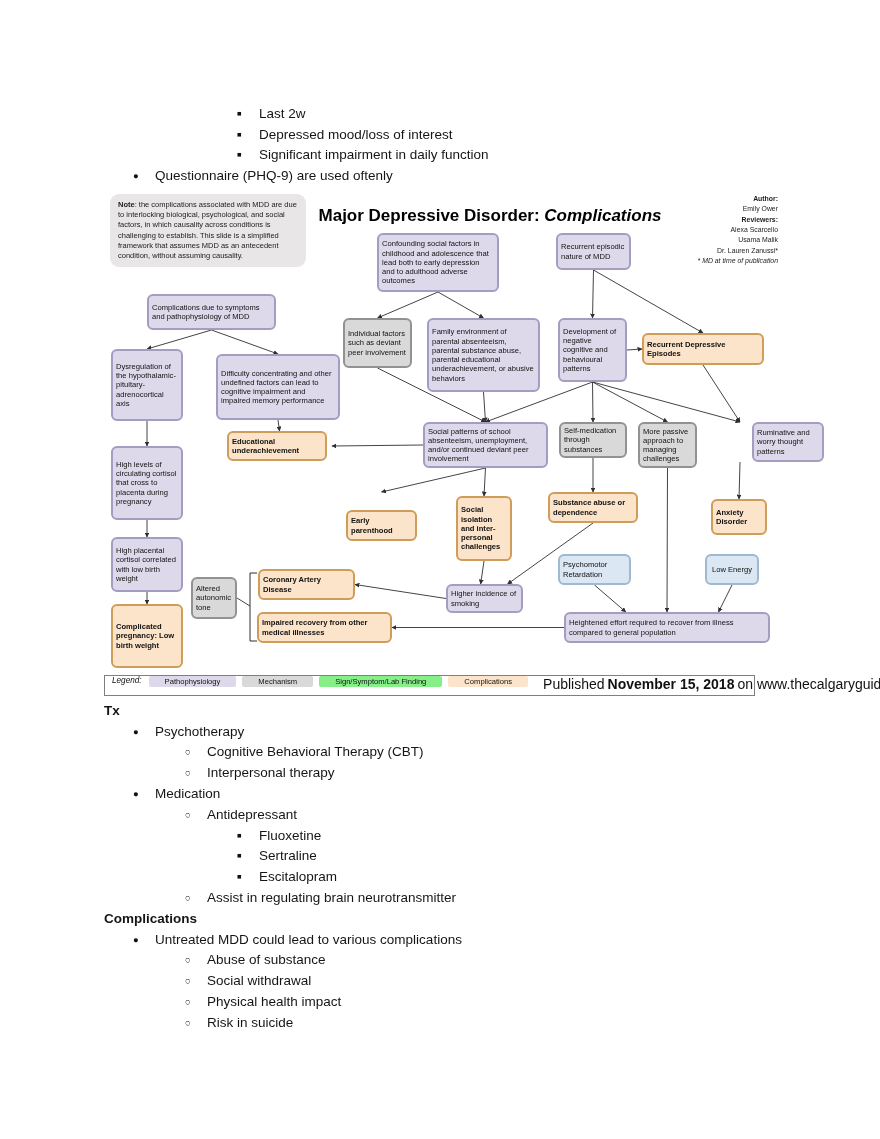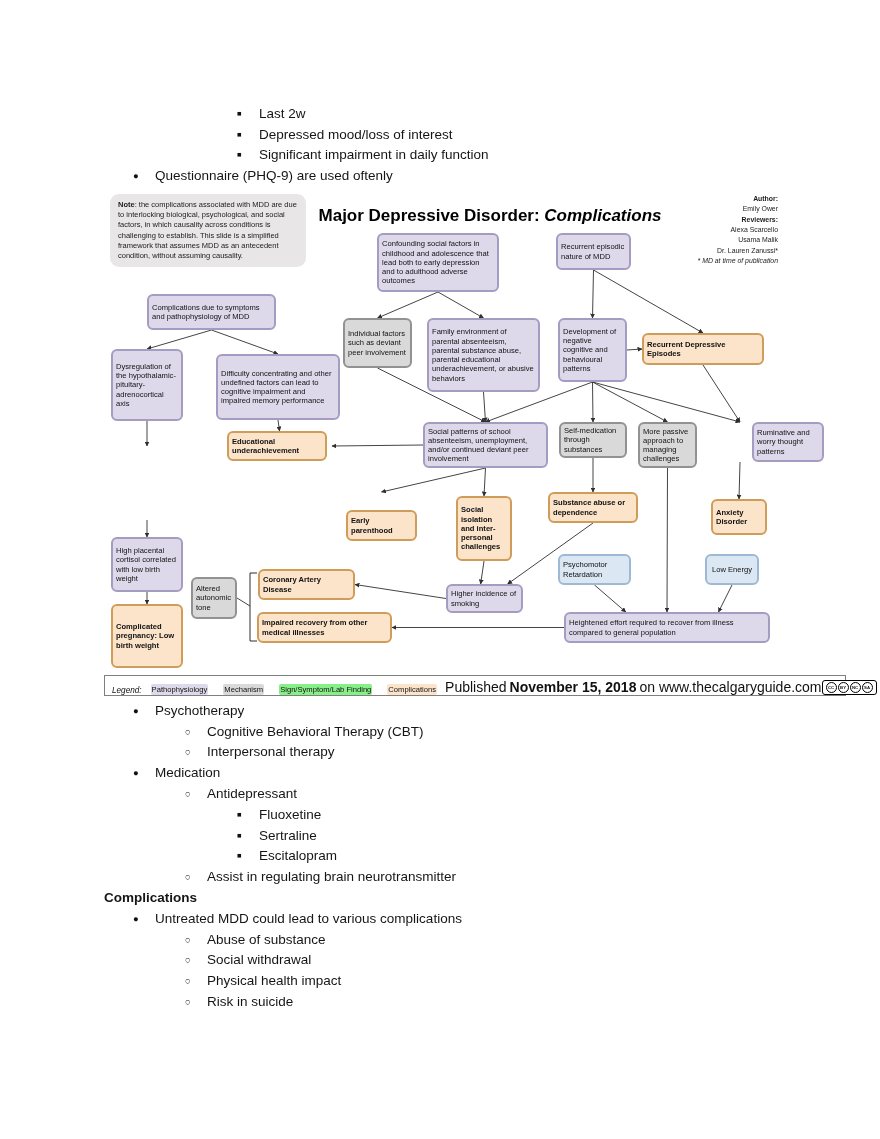--- a/index.html
+++ b/index.html
@@ -29,25 +29,25 @@
   #credits .b{font-weight:bold;}
   #credits .i{font-style:italic;}
   .node{position:absolute;display:flex;align-items:center;justify-content:center;text-align:left;
     font-size:7.6px;line-height:1.22;border-radius:6px;border:2px solid #1d4ed8;padding:2px 3px;
     box-sizing:border-box;color:#111;}
   .node.pathophysiology{background:#ded9ea;border-color:#a59cc2;}
   .node.mechanism{background:#d9d9d9;border-color:#929292;}
   .node.sign{background:#dbe7f3;border-color:#9db9d3;}
   .node.complication{background:#fce4cb;border-color:#d09c59;font-weight:bold;}
   
-  #legend{position:absolute;left:0;top:485px;width:742px;height:21px;border:1px solid #7f7f7f;
-    box-sizing:border-box;display:flex;align-items:flex-end;padding:0 7px;font-size:8.2px;background:#fff;color:#111;}
+  #legend{position:absolute;left:0;top:485px;width:651px;height:21px;border:1px solid #7f7f7f;
+    box-sizing:border-box;display:flex;align-items:flex-start;gap:7px;padding:0 7px;font-size:8.2px;background:#fff;color:#111;}
   #legend .legend-label{font-style:italic;}
   #legend-chips{display:inline-flex;gap:6px;align-items:center;}
-  .chip{padding:1px 1px;border-radius:2px;font-size:7.6px;white-space:nowrap;margin-left:9px;}
+  .chip{padding:1px 16px;border-radius:2px;font-size:7.6px;white-space:nowrap;}
   .chip.pathophysiology{background:#ded9ea;}
   .chip.mechanism{background:#d9d9d9;}
   .chip.legend_sign{background:#87ef87;}
   .chip.complication{background:#fce4cb;}
   #published{margin-left:8px;display:inline-flex;gap:3px;white-space:nowrap;font-size:14px;}
   #published .date{font-weight:bold;}
   #cc-badge{margin-left:auto;display:inline-flex;align-items:center;gap:1px;border:1.3px solid #000;
     border-radius:3px;padding:1px 3px;background:#fff;}
   .cc-circle{width:9px;height:9px;border:1px solid #000;border-radius:50%;font-size:4.3px;
     display:flex;align-items:center;justify-content:center;font-weight:bold;text-transform:uppercase;}
@@ -160,36 +160,40 @@
     <div class="node pathophysiology" style="left: 323px; top: 128px; width: 113px; min-height: 74px;">Family environment of parental absenteeism, parental substance abuse, parental educational underachievement, or abusive behaviors</div>
     <div class="node pathophysiology" style="left: 454px; top: 128px; width: 69px; min-height: 64px;">Development of negative cognitive and behavioural patterns</div>
     <div class="node complication" style="left: 538px; top: 143px; width: 122px; min-height: 32px;">Recurrent Depressive Episodes</div>
     <div class="node pathophysiology" style="left: 7px; top: 159px; width: 72px; min-height: 72px;">Dysregulation of the hypothalamic-pituitary-adrenocortical axis</div>
     <div class="node pathophysiology" style="left: 112px; top: 164px; width: 124px; min-height: 66px;">Difficulty concentrating and other undefined factors can lead to cognitive impairment and impaired memory performance</div>
     <div class="node complication" style="left: 123px; top: 241px; width: 100px; min-height: 30px;">Educational underachievement</div>
     <div class="node pathophysiology" style="left: 319px; top: 232px; width: 125px; min-height: 46px;">Social patterns of school absenteeism, unemployment, and/or continued deviant peer involvement</div>
     <div class="node mechanism" style="left: 455px; top: 232px; width: 68px; min-height: 36px;">Self-medication through substances</div>
     <div class="node mechanism" style="left: 534px; top: 232px; width: 59px; min-height: 46px;">More passive approach to managing challenges</div>
     <div class="node pathophysiology" style="left: 600px; top: 232px; width: 72px; min-height: 40px; margin-left: 48px;">Ruminative and worry thought patterns</div>
+    <div class="node pathophysiology" style="left: 7px; top: 256px; width: 72px; min-height: 74px;">High levels of circulating cortisol that cross to placenta during pregnancy</div>
     <div class="node complication" style="left: 242px; top: 320px; width: 71px; min-height: 31px;">Early parenthood</div>
     <div class="node complication" style="left: 352px; top: 306px; width: 56px; min-height: 65px;">Social isolation and inter-personal challenges</div>
     <div class="node complication" style="left: 444px; top: 302px; width: 90px; min-height: 31px;">Substance abuse or dependence</div>
     <div class="node complication" style="left: 607px; top: 309px; width: 56px; min-height: 36px;">Anxiety Disorder</div>
     <div class="node pathophysiology" style="left: 7px; top: 347px; width: 72px; min-height: 55px;">High placental cortisol correlated with low birth weight</div>
     <div class="node sign" style="left: 454px; top: 364px; width: 73px; min-height: 31px;">Psychomotor Retardation</div>
     <div class="node mechanism" style="left: 87px; top: 387px; width: 46px; min-height: 42px;">Altered autonomic tone</div>
     <div class="node complication" style="left: 154px; top: 379px; width: 97px; min-height: 31px; border-radius: 6px;">Coronary Artery Disease</div>
     <div class="node pathophysiology" style="left: 342px; top: 394px; width: 77px; min-height: 29px;">Higher incidence of smoking</div>
     <div class="node sign" style="left: 601px; top: 364px; width: 54px; min-height: 31px;">Low Energy</div>
     <div class="node complication" style="left: 7px; top: 414px; width: 72px; min-height: 64px;">Complicated pregnancy: Low birth weight</div>
     <div class="node complication" style="left: 153px; top: 422px; width: 135px; min-height: 31px;">Impaired recovery from other medical illnesses</div>
     <div class="node pathophysiology" style="left: 460px; top: 422px; width: 206px; min-height: 31px;">Heightened effort required to recover from illness compared to general population</div>
   </div>
 
 <div id="notes-bottom" class="notes">
+    <div class="note-row lvl0">
+      <span>Tx</span>
+    </div>
     <div class="note-row lvl1">
       <span class="marker" style="font-size: 9.5px;">●</span>
       <span>Psychotherapy</span>
     </div>
     <div class="note-row lvl2">
       <span class="marker" style="font-size: 9.5px;">○</span>
       <span>Cognitive Behavioral Therapy (CBT)</span>
     </div>
     <div class="note-row lvl2">
       <span class="marker" style="font-size: 9.5px;">○</span>

